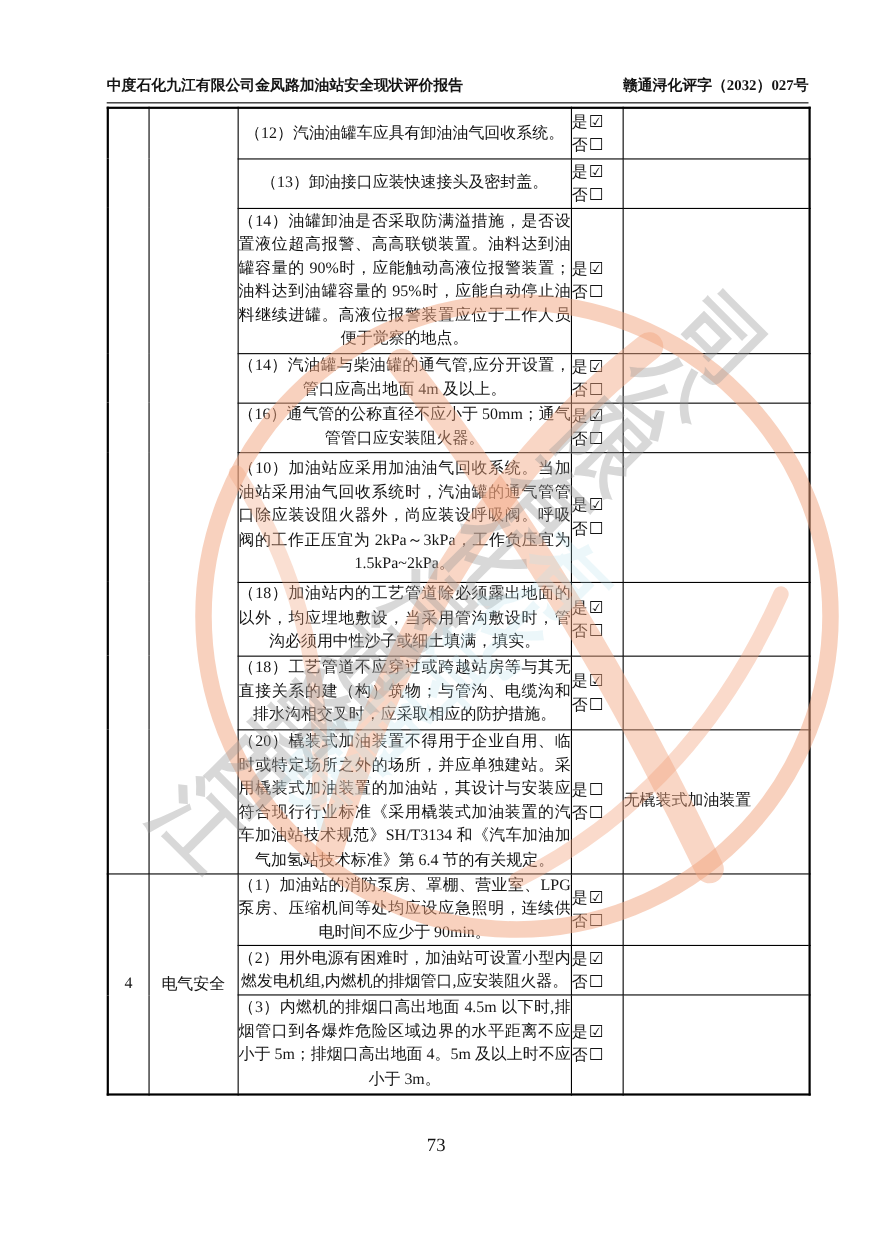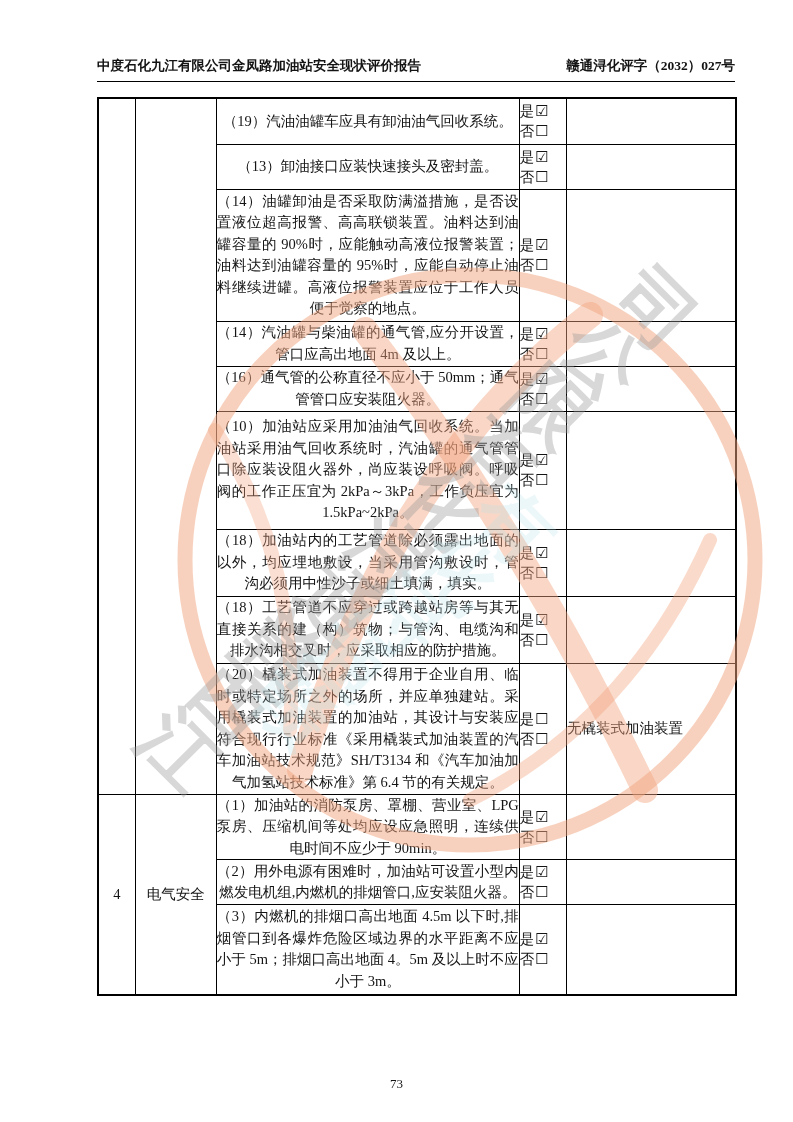--- a/index.html
+++ b/index.html
@@ -4,21 +4,21 @@
 <style>
   html,body{margin:0;padding:0;}
   body{
     width:793px;height:1122px;background:#ffffff;
     font-family:"Liberation Serif","DejaVu Serif",serif;
     color:#141414;position:relative;overflow:hidden;
   }
   .page{position:relative;width:793px;height:1122px;}
 
   .header{
-    position:absolute;left:97px;top:57px;width:638px;
+    position:absolute;left:97px;top:69px;width:638px;
     display:flex;justify-content:space-between;
     font-weight:bold;font-size:13.5px;line-height:18px;
     border-bottom:1.5px solid #000;padding-bottom:6px;
   }
 
   table.checklist{
     position:absolute;left:97px;top:97px;width:640px;
     border-collapse:collapse;table-layout:fixed;
     border:2px solid #000;
   }
@@ -31,22 +31,22 @@
   .content-cell .txt{
     line-height:21.5px;text-align:justify;text-align-last:center;
     word-break:break-all;
   }
   .yn-cell{padding:0 0 0 4px;}
   .yn-line{line-height:20px;white-space:nowrap;}
   .box{font-family:"DejaVu Sans",sans-serif;font-size:15px;margin-left:1px;}
   .remark-cell{text-align:left;padding:2px 4px;line-height:21px;}
 
   .pageno{
-    position:absolute;left:0;top:1076px;width:793px;
-    text-align:center;font-size:13px;
+    position:absolute;left:0;top:1031px;width:793px;
+    text-align:center;font-size:17px;
   }
 
   
   .stamp-svg{position:absolute;left:0;top:0;pointer-events:none;z-index:4;}
   .wm-text{position:absolute;left:0;top:0;width:793px;height:1122px;pointer-events:none;z-index:5;}
   .wm-text span{
     position:absolute;font-size:76px;font-weight:700;
     font-family:"Liberation Serif","DejaVu Serif",serif;
     transform:rotate(45deg);opacity:0.38;
   }
@@ -68,21 +68,21 @@
         <col style="width:81px">
         <col style="width:302px">
         <col style="width:47px">
         <col style="width:169px">
     </colgroup>
     <tbody>
     <tr style="height:46px">
       <td class="c1" rowspan="9"></td>
       <td class="c2" rowspan="9"></td>
       <td class="content-cell">
-            <div class="txt">（19）汽油油罐车应具有卸油油气回收系统。</div>
+            <div class="txt">（12）汽油油罐车应具有卸油油气回收系统。</div>
           </td>
       <td class="yn-cell">
         <div class="yn-line"><span>是</span><span class="box">☑</span></div>
         <div class="yn-line"><span>否</span><span class="box">☐</span></div>
       </td>
       <td class="remark-cell"></td>
     </tr>
     <tr style="height:45px">
       <td class="content-cell">
             <div class="txt">（13）卸油接口应装快速接头及密封盖。</div>

